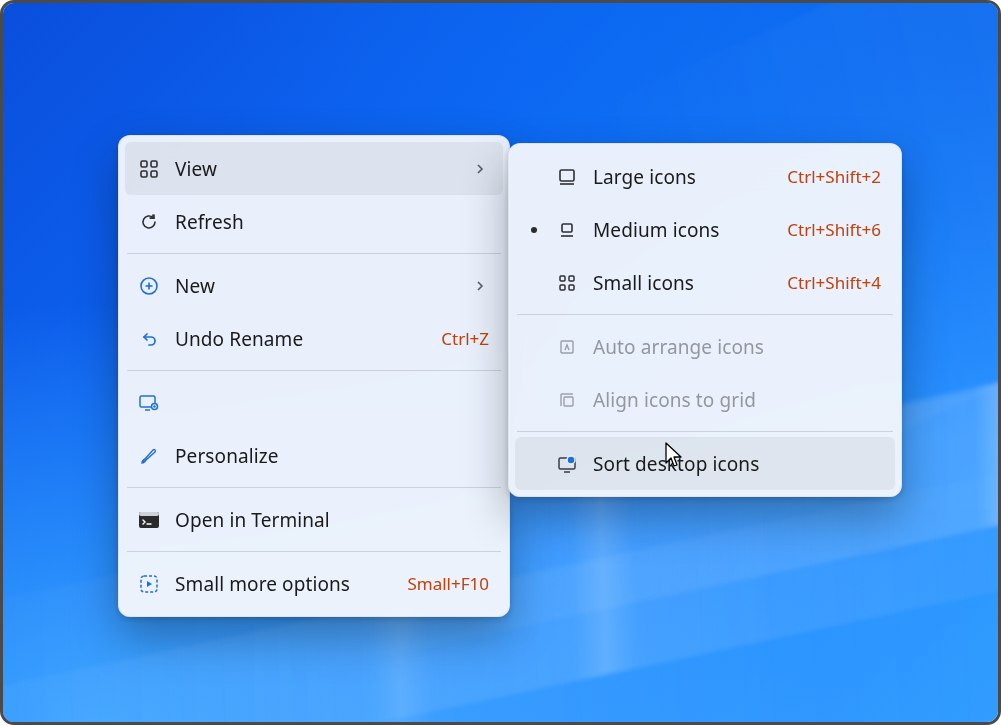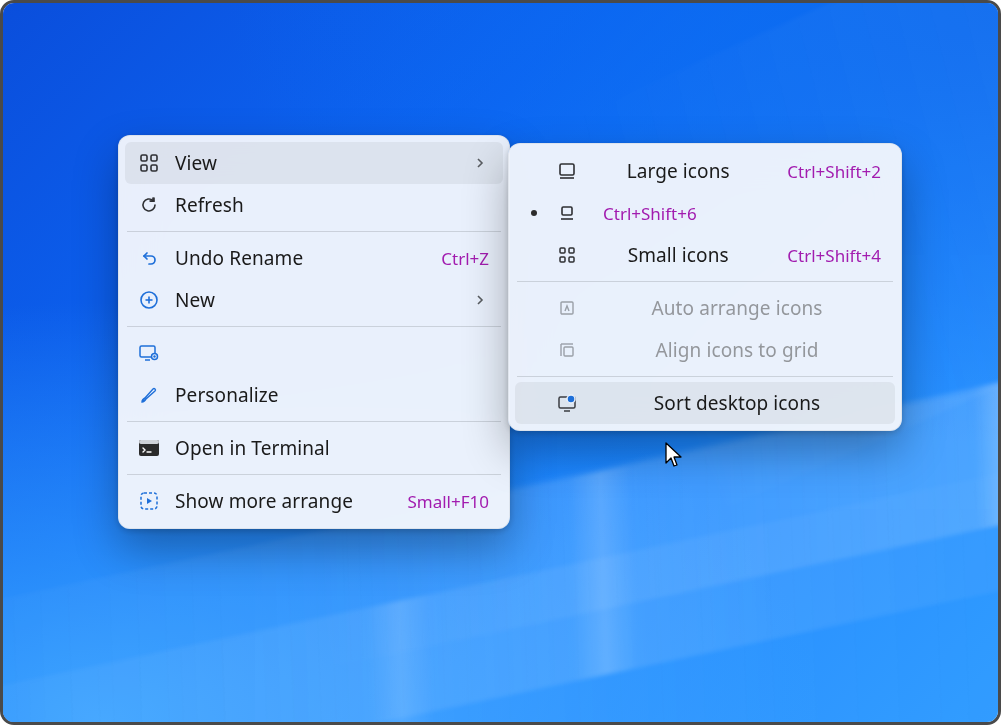--- a/index.html
+++ b/index.html
@@ -56,26 +56,26 @@
     background: rgba(243,246,252,0.96);
     border: 1px solid rgba(0,0,0,0.06);
     border-radius: 12px;
     box-shadow:
       0 20px 45px rgba(0,0,0,0.30),
       0 2px 6px rgba(0,0,0,0.18);
     padding: 6px;
     backdrop-filter: blur(20px);
   }
   .menu1 { left: 115px; top: 132px; width: 378px; }
-  .menu2 { left: 505px; top: 140px; width: 380px; text-align: center; }
+  .menu2 { left: 505px; top: 140px; width: 380px; }
 
   .item {
     display: flex;
     align-items: center;
-    height: 42px;
+    height: 53px;
     padding: 0 14px 0 12px;
     border-radius: 6px;
     gap: 14px;
     cursor: default;
   }
   .item.hover { background: rgba(0,0,0,0.055); }
   .item.disabled { color: #94979c; }
   .item.disabled .ico { color: #9aa0a8; }
 
   .ico {
@@ -83,21 +83,21 @@
     height: 24px;
     flex: 0 0 24px;
     display: flex;
     align-items: center;
     justify-content: center;
     color: #1e6fd9;
   }
   .ico.mono { color: #2e2f33; }
   .ico svg { display:block; }
   .label { flex: 1 1 auto; font-size: 19px; letter-spacing: .1px; }
-  .accel { flex: 0 0 auto; font-size: 17px; color: #a21caf; margin-left: 10px; }
+  .accel { flex: 0 0 auto; font-size: 17px; color: #c2410c; margin-left: 10px; }
   .chev  {
     flex: 0 0 auto;
     color: #595c61;
     display:flex; align-items:center; justify-content:center;
     width: 18px; height:18px;
   }
   .sep {
     height: 1px;
     background: rgba(0,0,0,0.13);
     margin: 5px 2px;
@@ -164,45 +164,45 @@
           <polyline points="15,3 15,6.2 11.8,6.2" fill="none"></polyline>
         </svg>
       </span>
       <span class="label">Refresh</span>
     </div>
 
     <div class="sep"></div>
 
     <div class="item">
       <span class="ico">
-        <svg width="20" height="20" viewBox="0 0 20 20" fill="none" stroke="currentColor" stroke-width="1.7" stroke-linecap="round">
-          <path d="M5 8h7a4 4 0 0 1 0 8h-2"></path>
-          <polyline points="8,5 5,8 8,11"></polyline>
-        </svg>
-      </span>
-      <span class="label">Undo Rename</span>
-      <span class="accel">Ctrl+Z</span>
-    </div>
-
-    <div class="item">
-      <span class="ico">
         <svg width="22" height="22" viewBox="0 0 22 22" fill="none" stroke="currentColor" stroke-width="1.6">
           <circle cx="11" cy="11" r="8"></circle>
           <line x1="11" y1="7.5" x2="11" y2="14.5"></line>
           <line x1="7.5" y1="11" x2="14.5" y2="11"></line>
         </svg>
       </span>
       <span class="label">New</span>
       <span class="chev">
         <svg width="12" height="12" viewBox="0 0 12 12" fill="none" stroke="currentColor" stroke-width="1.6">
             <path d="M4 2l4 4-4 4"></path>
           </svg>
       </span>
     </div>
 
+    <div class="item">
+      <span class="ico">
+        <svg width="20" height="20" viewBox="0 0 20 20" fill="none" stroke="currentColor" stroke-width="1.7" stroke-linecap="round">
+          <path d="M5 8h7a4 4 0 0 1 0 8h-2"></path>
+          <polyline points="8,5 5,8 8,11"></polyline>
+        </svg>
+      </span>
+      <span class="label">Undo Rename</span>
+      <span class="accel">Ctrl+Z</span>
+    </div>
+
     <div class="sep"></div>
 
     <div class="item">
       <span class="ico">
         <svg width="22" height="20" viewBox="0 0 22 20" fill="none" stroke="#1e6fd9" stroke-width="1.5">
           <rect x="2" y="3" width="15" height="11" rx="1.5"></rect>
           <line x1="7" y1="17" x2="12" y2="17"></line>
           <circle cx="16.5" cy="13.5" r="3" fill="#eaf1fb"></circle>
           <circle cx="16.5" cy="13.5" r="1.2" fill="#1e6fd9" stroke="none"></circle>
         </svg>
@@ -235,21 +235,21 @@
 
     <div class="sep"></div>
 
     <div class="item">
       <span class="ico">
         <svg width="20" height="20" viewBox="0 0 20 20" fill="none" stroke="#1e6fd9" stroke-width="1.5">
           <rect x="2" y="2" width="16" height="16" rx="3" stroke-dasharray="3 2"></rect>
           <path d="M8 7l5 3-5 3" fill="#1e6fd9" stroke="none"></path>
         </svg>
       </span>
-      <span class="label">Show more arrange</span>
+      <span class="label">Small more options</span>
       <span class="accel">Small+F10</span>
     </div>
 
   </div>
 
   <div class="menu menu2">
 
     <div class="item">
       <span class="bullet"></span>
       <span class="ico mono">
@@ -265,20 +265,21 @@
     <div class="item">
       <span class="bullet">
           <span class="dot"></span>
         </span>
       <span class="ico mono">
         <svg width="20" height="18" viewBox="0 0 20 18" fill="none" stroke="currentColor" stroke-width="1.6">
           <rect x="5" y="3" width="10" height="8" rx="1.2"></rect>
           <line x1="4" y1="15" x2="16" y2="15"></line>
         </svg>
       </span>
+      <span class="label">Medium icons</span>
       <span class="accel">Ctrl+Shift+6</span>
     </div>
 
     <div class="item">
       <span class="bullet"></span>
       <span class="ico mono">
         <svg width="18" height="18" viewBox="0 0 18 18" fill="none" stroke="currentColor" stroke-width="1.5">
           <rect x="2" y="2" width="5" height="5" rx="1"></rect>
           <rect x="11" y="2" width="5" height="5" rx="1"></rect>
           <rect x="2" y="11" width="5" height="5" rx="1"></rect>

